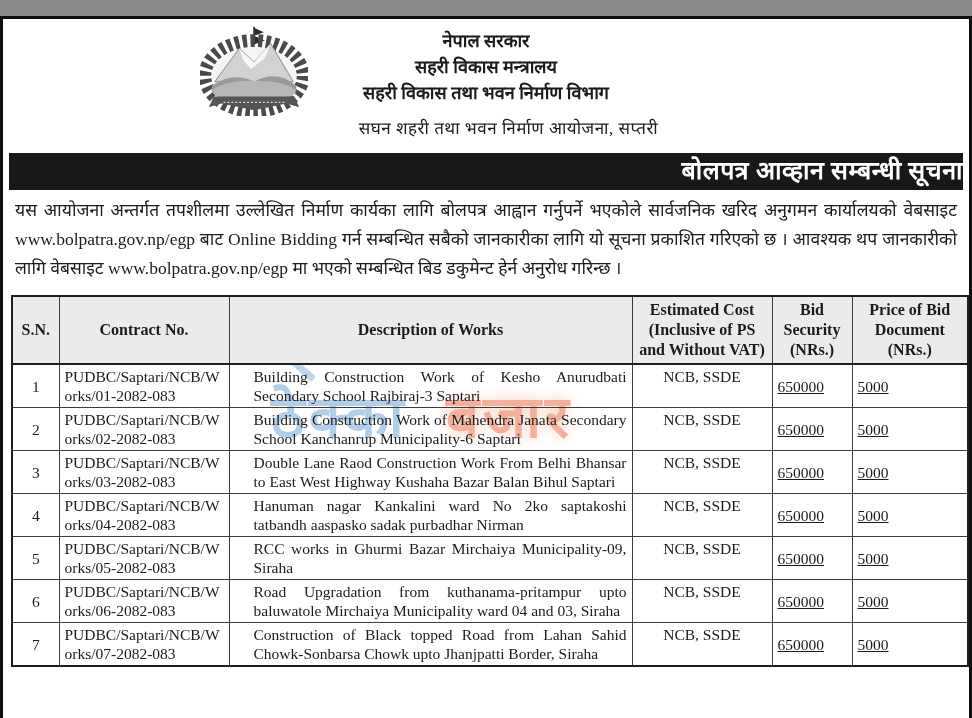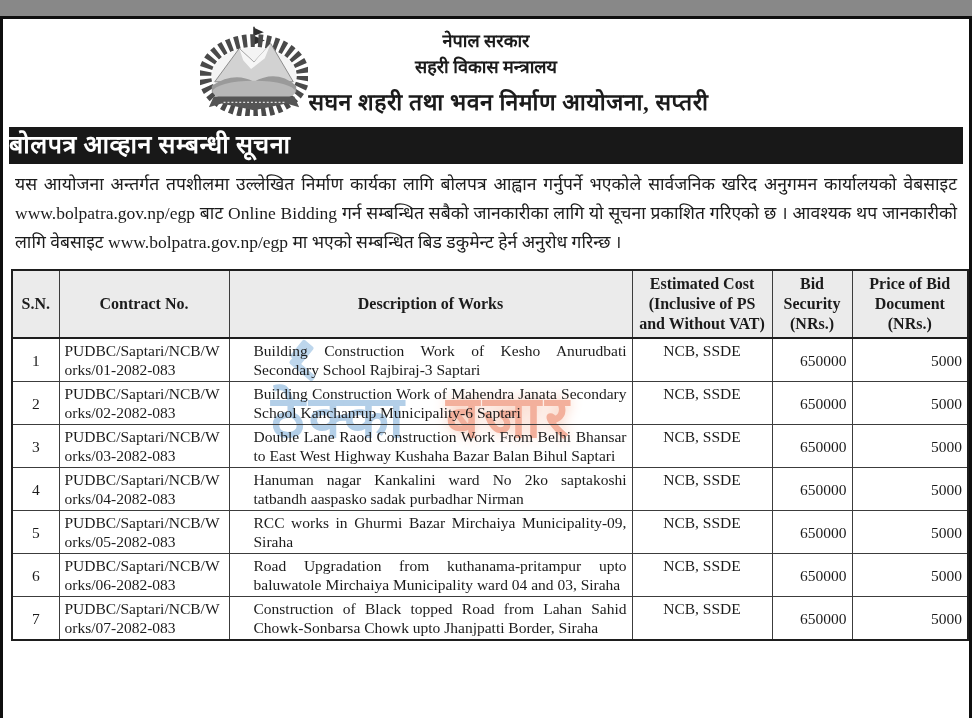--- a/index.html
+++ b/index.html
@@ -6,25 +6,25 @@
   .page {
     position:relative; width:972px; height:718px; box-sizing:border-box;
     margin:16px auto; background:#ffffff; color:#1b1b1b; overflow:hidden;
     border:3px solid #0f0f0f; border-bottom-width:7px;
     font-family:"Liberation Serif", serif;
   }
   
   .header { position:relative; padding-top:9px; text-align:center; }
   .emblem { position:absolute; left:197px; top:5px; width:108px; height:92px; }
   .gov-line { font-weight:bold; font-size:18px; line-height:26px; }
-  .project-line { font-weight:bold; font-size:23px; line-height:30px; margin-top:8px; letter-spacing:.5px;padding-left:45px; }
+  .project-line { font-weight:normal; font-size:17px; line-height:30px; margin-top:8px; letter-spacing:.5px;padding-left:45px; }
   
   .banner {
     margin:9px 6px 0 6px; background:#181818; color:#ffffff;
-    text-align:left; font-weight:bold; font-size:25px; line-height:25px;
+    text-align:right; font-weight:bold; font-size:25px; line-height:25px;
     padding:5px 0 7px 0; letter-spacing:.5px;
   }
   .pubdate { text-align:center; font-weight:bold; font-size:16px; margin-top:8px; }
   
   .para {
     margin:6px 12px 12px 12px; font-size:17.5px; line-height:29px;
     text-align:justify;
   }
   
   .watermark {
@@ -45,21 +45,21 @@
   .tender-table th {
     background:#ebebeb; font-weight:bold; font-size:16px; line-height:20px;
     padding:3px 4px; text-align:center; vertical-align:middle;
   }
   .tender-table thead th { border-bottom:2px solid #1e1e1e; }
   .tender-table td { font-size:15.5px; line-height:19px; padding:2px 5px; vertical-align:middle; background:transparent; }
   td.sn   { text-align:center; }
   td.contract { text-align:left; word-break:break-word; }
   td.desc { text-align:justify;padding-left:24px; }
   td.method { text-align:center; vertical-align:top; }
-  td.num  { text-align:right; }
+  td.num  { text-align:left;text-decoration:underline; }
   
   .footer { text-align:right; font-weight:bold; font-size:16px; padding:10px 12px 0 0; position:relative; z-index:1; }
 </style>
 </head>
 <body>
 
 <div class="page">
 
   <div class="header">
     <svg class="emblem" viewBox="0 0 110 92" aria-hidden="true">
@@ -70,20 +70,21 @@
       <ellipse cx="55" cy="52" rx="43" ry="29" fill="#f4f4f4"></ellipse>
       <path d="M15 58 L40 24 L55 38 L72 19 L95 58 Z" fill="#d2d2d2" stroke="#8a8a8a" stroke-width="1"></path>
       <path d="M40 24 L47 31 L55 38 L60 32 L72 19 L66 34 L52 45 L44 36 Z" fill="#ffffff" opacity="0.8"></path>
       <path d="M12 62 Q35 47 55 58 Q78 45 98 62 L98 69 Q55 80 12 69 Z" fill="#9a9a9a"></path>
       <ellipse cx="55" cy="68" rx="42" ry="11" fill="#b7b7b7"></ellipse>
       <path d="M14 73 L96 73 L101 84 L88 80 L55 87 L22 80 L9 84 Z" fill="#555555"></path>
       <line x1="24" y1="79" x2="86" y2="79" stroke="#dddddd" stroke-width="1.3" stroke-dasharray="2 2"></line>
     </svg>
     <div class="gov-line">नेपाल सरकार</div>
     <div class="gov-line">सहरी विकास मन्त्रालय</div>
+    <div class="gov-line">सहरी विकास तथा भवन निर्माण विभाग</div>
     <div class="project-line">सघन शहरी तथा भवन निर्माण आयोजना, सप्तरी</div>
   </div>
 
   <div class="banner">बोलपत्र आव्हान सम्बन्धी सूचना</div>
 
 
   <div class="para">यस आयोजना अन्तर्गत तपशीलमा उल्लेखित निर्माण कार्यका लागि बोलपत्र आह्वान गर्नुपर्ने भएकोले सार्वजनिक खरिद अनुगमन कार्यालयको वेबसाइट www.bolpatra.gov.np/egp बाट Online Bidding गर्न सम्बन्धित सबैको जानकारीका लागि यो सूचना प्रकाशित गरिएको छ । आवश्यक थप जानकारीको लागि वेबसाइट www.bolpatra.gov.np/egp मा भएको सम्बन्धित बिड डकुमेन्ट हेर्न अनुरोध गरिन्छ ।</div>
 
   <svg class="wm-gavel" viewBox="0 0 52 52" aria-hidden="true">
     <rect x="20" y="4" width="14" height="22" rx="2" fill="#bdd6ec" transform="rotate(40 27 15)"></rect>

